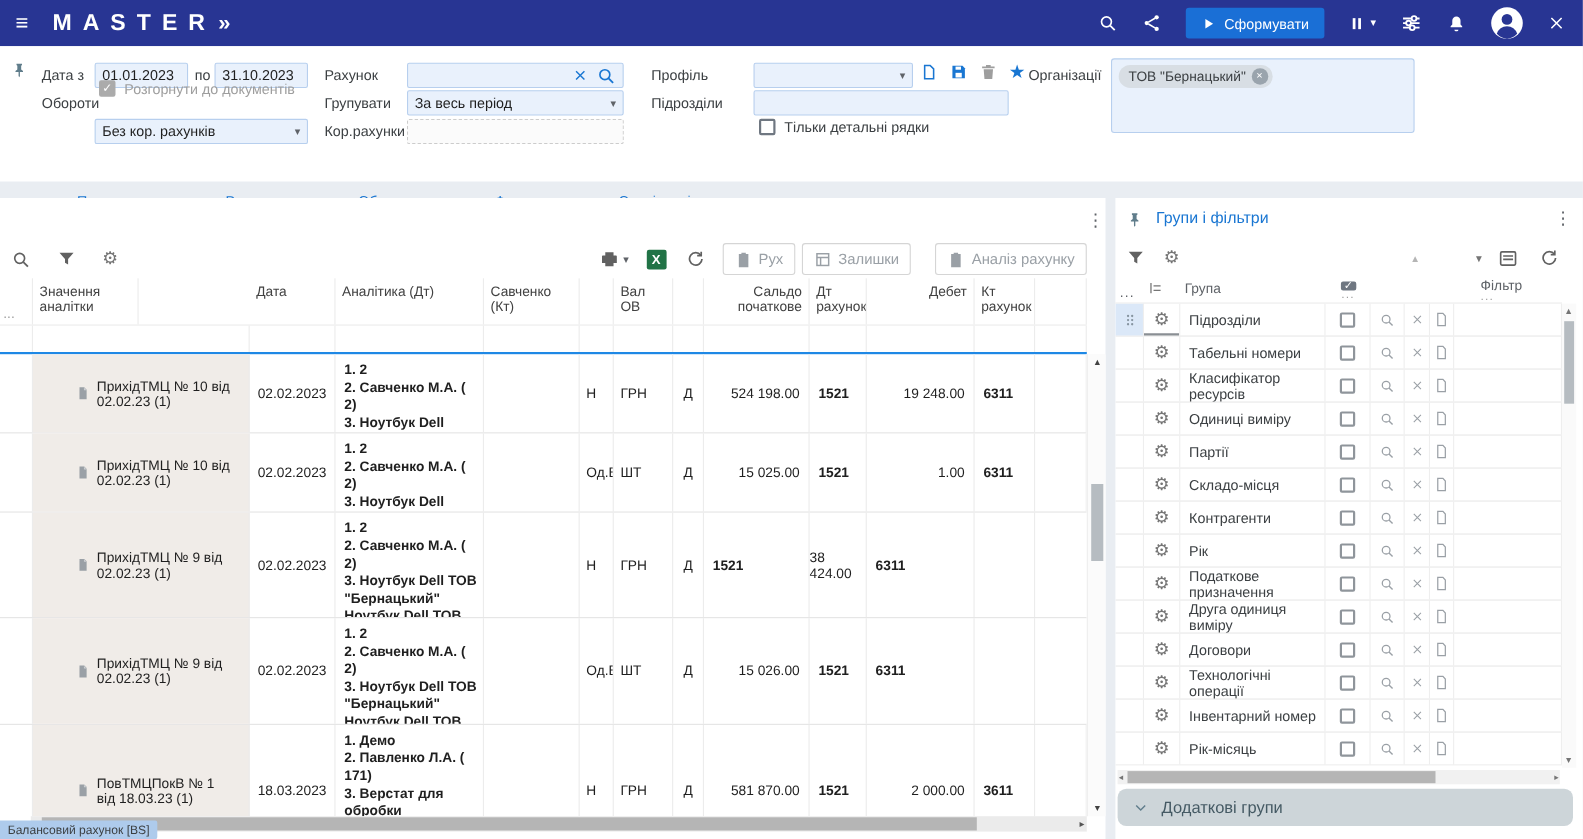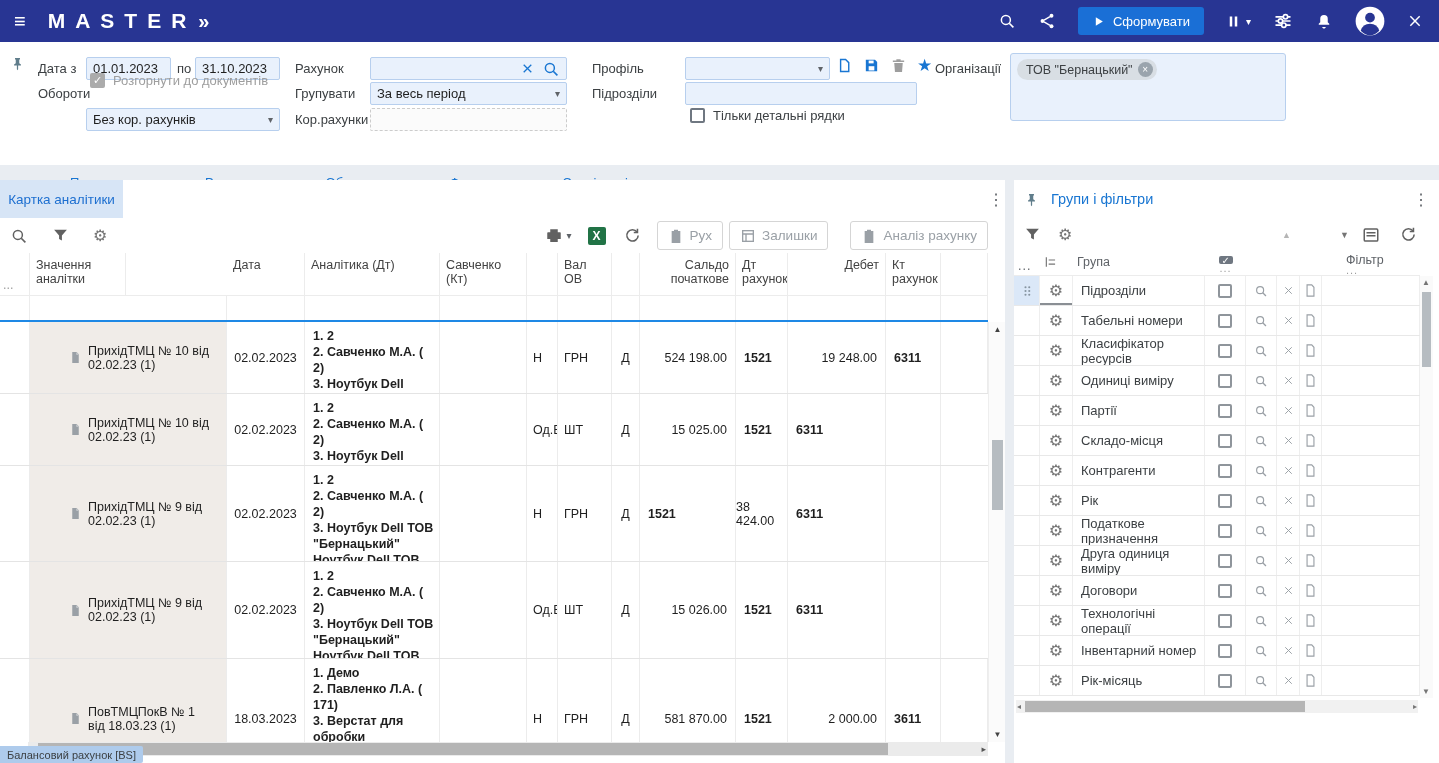--- a/index.html
+++ b/index.html
@@ -262,21 +262,20 @@
   <div class="navtabs">
       <span class="navtab">Показники</span>
       <span class="navtab">Рахунки</span>
       <span class="navtab">Обороти</span>
       <span class="navtab">Форма</span>
       <span class="navtab">Спеціальні</span>
     </div>
 </div>
 
 <div class="main">
-  <div class="tab-active">Картка аналітики</div>
   <span class="kebab abs" style="left:988px;top:10px">⋮</span>
 
   <div class="main-toolbar">
     <span class="ic tbi" style="margin-left:10px">
         <svg width="18" height="18" viewBox="0 0 24 24">
           <circle cx="10.5" cy="10.5" r="6" fill="none" stroke="currentColor" stroke-width="2"></circle>
           <line x1="15" y1="15" x2="20.5" y2="20.5" stroke="currentColor" stroke-width="2.2"></line>
         </svg>
       </span>
     <span class="ic tbi" style="margin-left:24px">
@@ -402,20 +401,21 @@
         <div class="cell-pre">1. 2
 2. Савченко М.А. (      2)
 3. Ноутбук Dell
 4. ШТ</div>
         <div class="cell-pre"></div>
         <div class="cell-left">Од.Ви</div>
         <div class="cell-left">ШТ</div>
         <div class="cell-center">Д</div>
         <div class="cell-num">15 025.00</div>
         <div class="cell-acct">1521</div>
+        <div class="cell-num">1.00</div>
         <div class="cell-acct">6311</div>
         <div class=""></div>
       </div>
       <div class="arow" style="height: 96px;">
         <div class=""></div>
         <div class="cell-doc">
           <span class="ic" style="color: rgb(154, 160, 166);">
             <svg width="13" height="13" viewBox="0 0 24 24">
               <path fill="currentColor" d="M6 2h8l4 4v16H6z"></path>
               <path fill="#fff" d="M13.5 2.5V7H18z" opacity=".5"></path>
@@ -1042,13 +1042,21 @@
     <span class="sarr" style="left:2px;top:2px;font-size:8px">▲</span>
     <div class="gvthumb" style="top:16px;height:75px"></div>
     <span class="sarr" style="left:2px;bottom:2px;font-size:8px">▼</span>
   </div>
   <div class="ghscroll">
     <span class="sarr" style="left:1px;top:2px;font-size:8px">◂</span>
     <div class="ghthumb"></div>
     <span class="sarr" style="right:1px;top:2px;font-size:8px">▸</span>
   </div>
 
+  <div class="sb-footer">
+    <span class="ic" style="color:#607d8b">
+        <svg width="14" height="14" viewBox="0 0 24 24">
+          <path d="M5 9l7 7 7-7" fill="none" stroke="currentColor" stroke-width="2.2"></path>
+        </svg>
+      </span>
+    <span>Додаткові групи</span>
+  </div>
 </div>
 
 </body></html>

